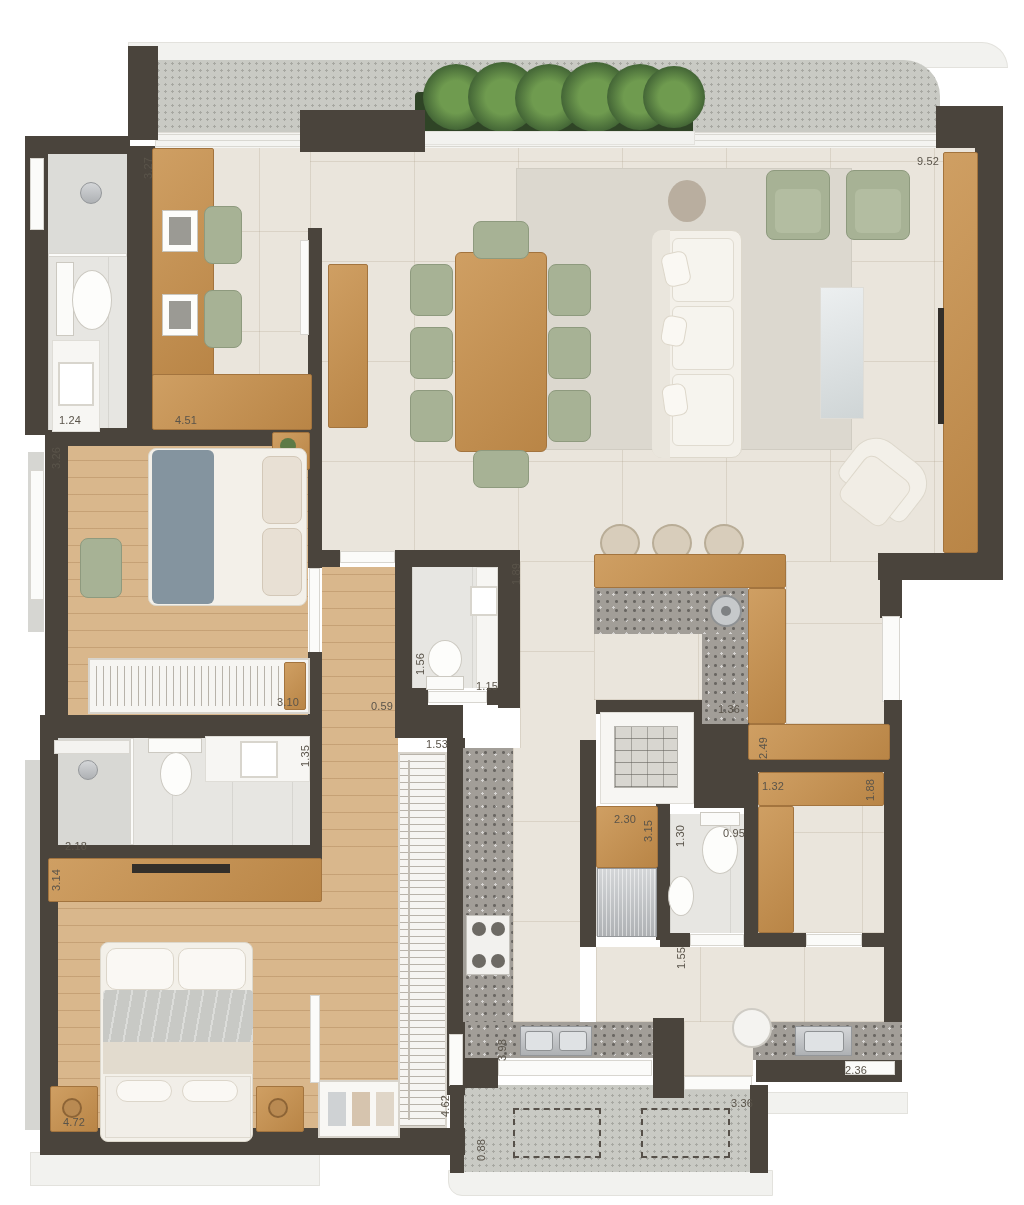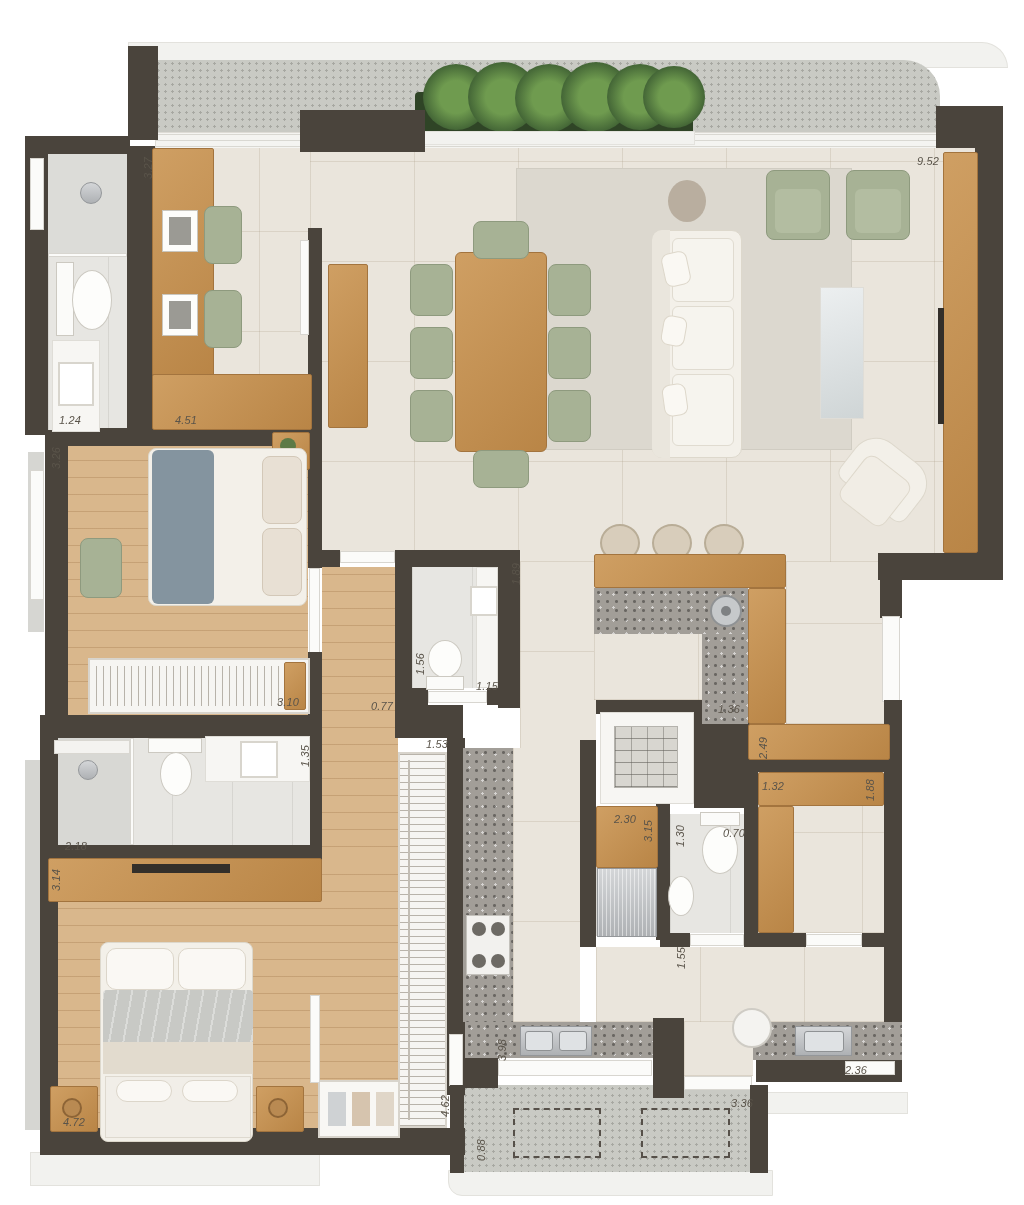--- a/index.html
+++ b/index.html
@@ -279,43 +279,43 @@
     <div class="abs" style="left:56px;top:10px;width:18px;height:34px;background:#e0d6c8;"></div>
   </div>
   <div class="abs glass" style="left:310px;top:995px;width:10px;height:88px;"></div>
 
   <div class="abs ticksy" style="left:398px;top:752px;width:49px;height:376px;background-color:#f6f5f2;border:2px solid #d8d4cc;"></div>
   <div class="abs" style="left:408px;top:760px;width:2px;height:360px;background:#c2bdb4;"></div>
 
   <div class="abs dashbox" style="left:513px;top:1108px;width:88px;height:50px;"></div>
   <div class="abs dashbox" style="left:641px;top:1108px;width:89px;height:50px;"></div>
 
-  <div id="labels-layer" class="abs" style="left:0;top:0;width:1024px;height:1205px;font-style:italic;">
+  <div id="labels-layer" class="abs" style="left:0;top:0;width:1024px;height:1205px;">
       <span class="dim-label" style="left: 148px; top: 168px; transform: translate(-50%, -50%) rotate(-90deg);">3.27</span>
       <span class="dim-label" style="left: 928px; top: 161px; transform: translate(-50%, -50%) rotate(0deg);">9.52</span>
       <span class="dim-label" style="left: 70px; top: 420px; transform: translate(-50%, -50%) rotate(0deg);">1.24</span>
       <span class="dim-label" style="left: 186px; top: 420px; transform: translate(-50%, -50%) rotate(0deg);">4.51</span>
       <span class="dim-label" style="left: 56px; top: 458px; transform: translate(-50%, -50%) rotate(-90deg);">3.26</span>
       <span class="dim-label" style="left: 288px; top: 702px; transform: translate(-50%, -50%) rotate(0deg);">3.10</span>
-      <span class="dim-label" style="left: 382px; top: 706px; transform: translate(-50%, -50%) rotate(0deg);">0.77</span>
+      <span class="dim-label" style="left: 382px; top: 706px; transform: translate(-50%, -50%) rotate(0deg);">0.59</span>
       <span class="dim-label" style="left: 516px; top: 574px; transform: translate(-50%, -50%) rotate(-90deg);">1.89</span>
       <span class="dim-label" style="left: 420px; top: 664px; transform: translate(-50%, -50%) rotate(-90deg);">1.56</span>
       <span class="dim-label" style="left: 487px; top: 686px; transform: translate(-50%, -50%) rotate(0deg);">1.15</span>
       <span class="dim-label" style="left: 729px; top: 709px; transform: translate(-50%, -50%) rotate(0deg);">1.36</span>
       <span class="dim-label" style="left: 763px; top: 748px; transform: translate(-50%, -50%) rotate(-90deg);">2.49</span>
       <span class="dim-label" style="left: 305px; top: 756px; transform: translate(-50%, -50%) rotate(-90deg);">1.35</span>
       <span class="dim-label" style="left: 76px; top: 846px; transform: translate(-50%, -50%) rotate(0deg);">2.18</span>
       <span class="dim-label" style="left: 56px; top: 880px; transform: translate(-50%, -50%) rotate(-90deg);">3.14</span>
       <span class="dim-label" style="left: 437px; top: 744px; transform: translate(-50%, -50%) rotate(0deg);">1.53</span>
       <span class="dim-label" style="left: 445px; top: 1106px; transform: translate(-50%, -50%) rotate(-90deg);">4.62</span>
       <span class="dim-label" style="left: 74px; top: 1122px; transform: translate(-50%, -50%) rotate(0deg);">4.72</span>
       <span class="dim-label" style="left: 625px; top: 819px; transform: translate(-50%, -50%) rotate(0deg); text-align: center;">2.30</span>
       <span class="dim-label" style="left: 648px; top: 831px; transform: translate(-50%, -50%) rotate(-90deg);">3.15</span>
       <span class="dim-label" style="left: 680px; top: 836px; transform: translate(-50%, -50%) rotate(-90deg);">1.30</span>
-      <span class="dim-label" style="left: 734px; top: 833px; transform: translate(-50%, -50%) rotate(0deg);">0.70</span>
+      <span class="dim-label" style="left: 734px; top: 833px; transform: translate(-50%, -50%) rotate(0deg);">0.95</span>
       <span class="dim-label" style="left: 773px; top: 786px; transform: translate(-50%, -50%) rotate(0deg);">1.32</span>
       <span class="dim-label" style="left: 870px; top: 790px; transform: translate(-50%, -50%) rotate(-90deg);">1.88</span>
       <span class="dim-label" style="left: 681px; top: 958px; transform: translate(-50%, -50%) rotate(-90deg);">1.55</span>
       <span class="dim-label" style="left: 502px; top: 1050px; transform: translate(-50%, -50%) rotate(-90deg);">3.98</span>
       <span class="dim-label" style="left: 481px; top: 1150px; transform: translate(-50%, -50%) rotate(-90deg);">0.88</span>
       <span class="dim-label" style="left: 742px; top: 1103px; transform: translate(-50%, -50%) rotate(0deg);">3.36</span>
       <span class="dim-label" style="left: 856px; top: 1070px; transform: translate(-50%, -50%) rotate(0deg);">2.36</span>
     </div>
 </div>
 

